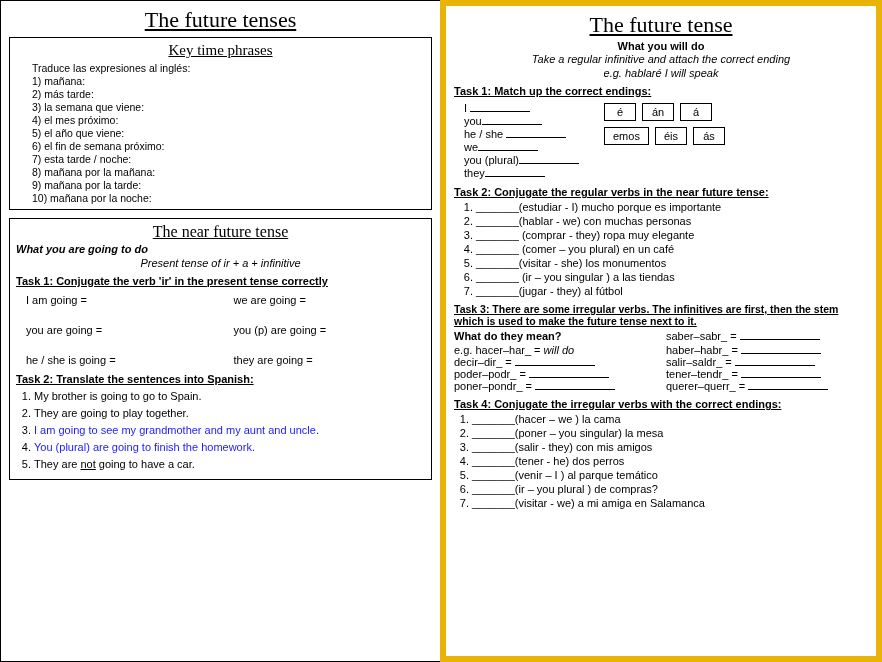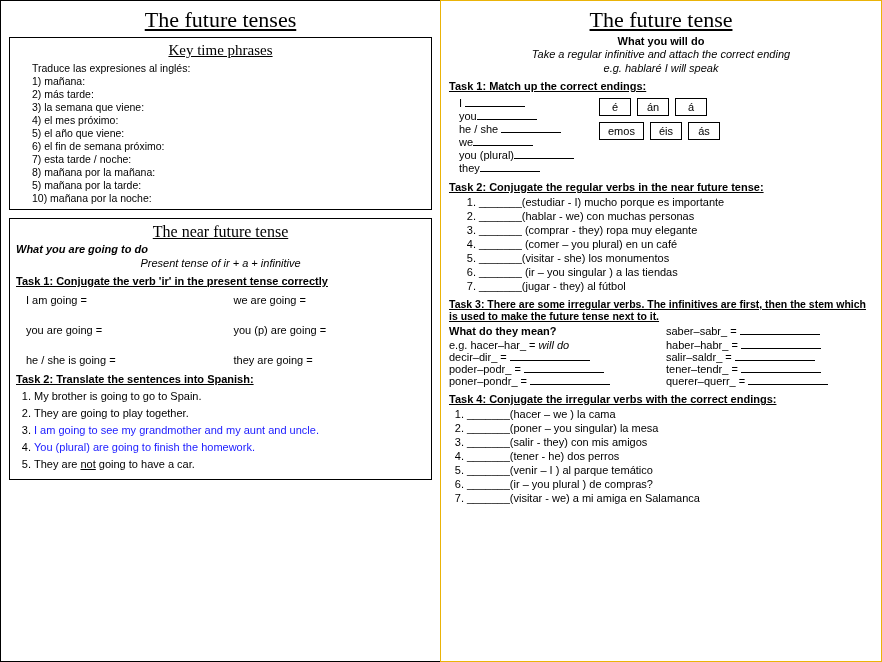--- a/index.html
+++ b/index.html
@@ -12,21 +12,21 @@
       display: flex;
     }
     .left-panel {
       width: 440px;
       border: 1px solid #000;
       padding: 6px 8px;
       border-right: none;
     }
     .right-panel {
       width: 442px;
-      border: 1px solid #eab308;
+      border: 6px solid #eab308;
       padding: 6px 8px;
     }
     .main-title {
       font-size: 22px;
       font-family: 'Times New Roman', serif;
       text-decoration: underline;
       text-align: center;
       margin-bottom: 4px;
     }
     .subtitle {
@@ -135,21 +135,21 @@
       display: inline-block;
       min-width: 60px;
       border-bottom: 1px solid #000;
     }
     .task2-right-list {
       list-style: decimal;
       padding-left: 18px;
       font-size: 11px;
     }
     .task2-right-list li {
-      margin: 2px 12px;
+      margin: 2px 4px;
     }
     .task3-section {
       font-size: 11px;
     }
     .task4-list {
       list-style: decimal;
       padding-left: 18px;
       font-size: 11px;
     }
     .task4-list li {
@@ -191,21 +191,21 @@
     <div class="key-phrases-list">
       <p>Traduce las expresiones al inglés:</p>
       <p>1)  mañana:</p>
       <p>2)  más tarde:</p>
       <p>3)  la semana que viene:</p>
       <p>4)  el mes próximo:</p>
       <p>5)  el año que viene:</p>
       <p>6)  el fin de semana próximo:</p>
       <p>7)  esta tarde / noche:</p>
       <p>8)  mañana por la mañana:</p>
-      <p>5)  mañana por la tarde:</p>
+      <p>9)  mañana por la tarde:</p>
       <p>10) mañana por la noche:</p>
     </div>
   </div>
 
   <div class="near-future-box">
     <div class="near-future-title">The near future tense</div>
     <div class="subtitle">What you are going to do</div>
     <div class="subtitle2">Present tense of ir + a + infinitive</div>
 
     <div class="task-title">Task 1: Conjugate the verb 'ir' in the present tense correctly</div>

